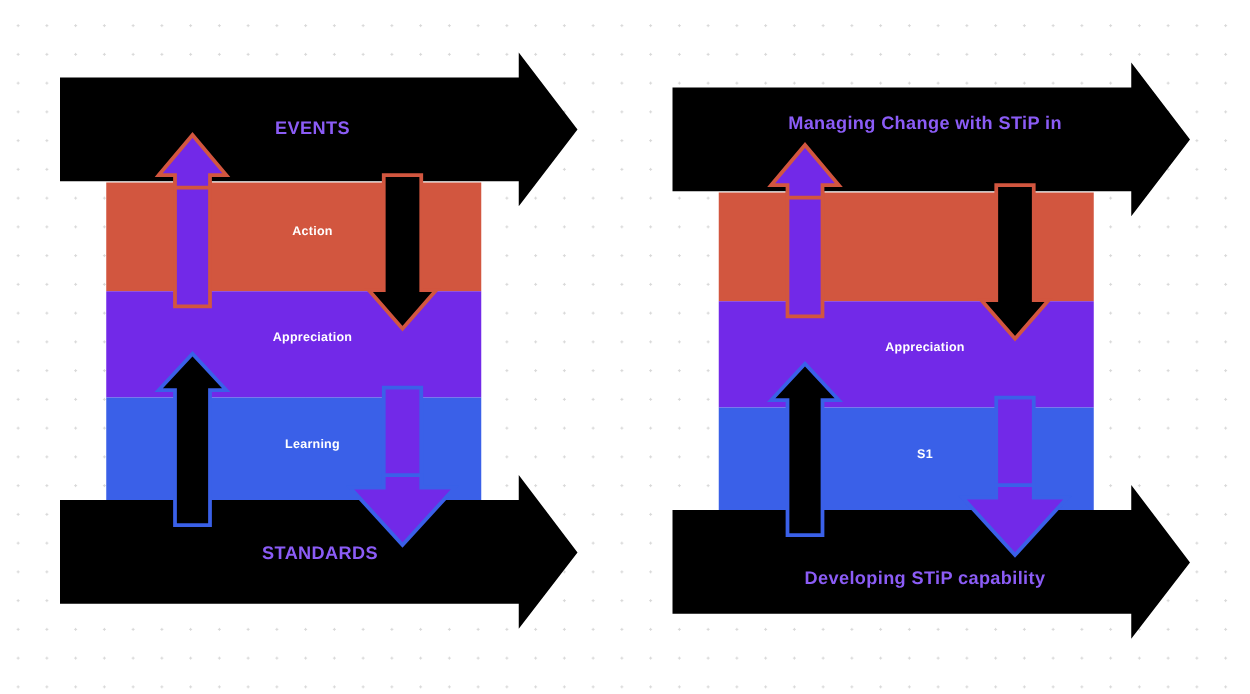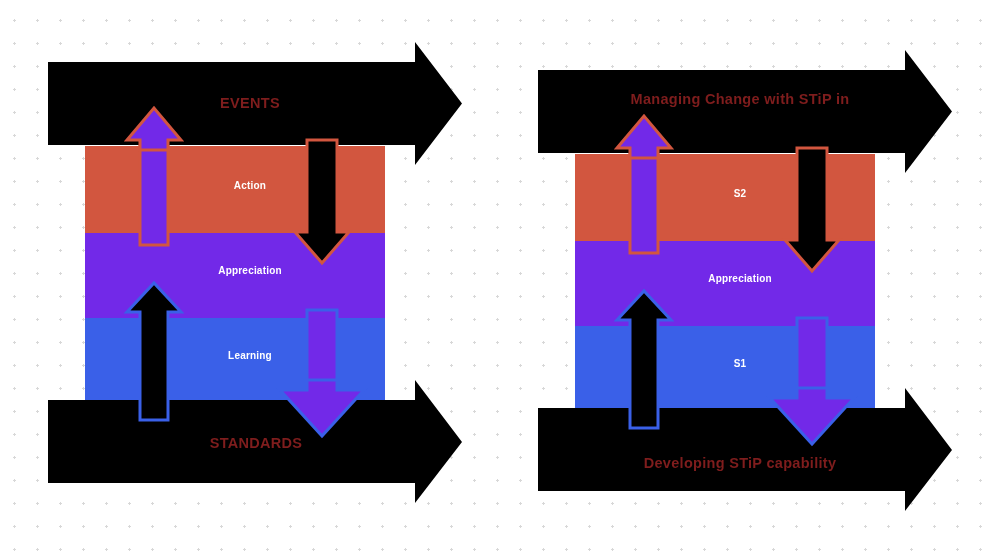--- a/index.html
+++ b/index.html
@@ -22,21 +22,21 @@
     text-align:center;
     color:#ffffff;
     font-weight:bold;
     font-size:10px;
     letter-spacing:.2px;
     pointer-events:none;
   }
   .bar-label{
     position:absolute;left:0;right:0;
     text-align:center;
-    color:#7f1d1d;
+    color:#8b5cf6;
     font-weight:bold;
     font-size:14.5px;
     line-height:19px;
     letter-spacing:.3px;
     pointer-events:none;
   }
   .svg-layer{position:absolute;left:0;top:0;width:500px;height:555px;}
 </style>
 </head>
 <body>
@@ -94,19 +94,18 @@
       <path d="M48,408 L415,408 L415,388 L462,450 L415,511 L415,491 L48,491 Z" fill="#000000"></path>
 
       <path d="M140,428 L168,428 L168,320 L181,320 L154,291 L127,320 L140,320 Z" fill="#000000" stroke="#3a60e8" stroke-width="3"></path>
 
       <path d="M280,398 L322,444 L364,398 L337,398 L337,388 L307,388 L307,398 Z" fill="#7229e8" stroke="#3a60e8" stroke-width="3"></path>
     </svg>
 
     <div class="bar-label" style="top:90px;">
       <div>Managing Change with STiP in</div>
     </div>
-    <div class="band-label" style="top:188px;">S2</div>
     <div class="band-label" style="top:273px;">Appreciation</div>
     <div class="band-label" style="top:358px;">S1</div>
     <div class="bar-label" style="top:454px;">Developing STiP capability</div>
   </div>
 
 </div>
 
 </body></html>

